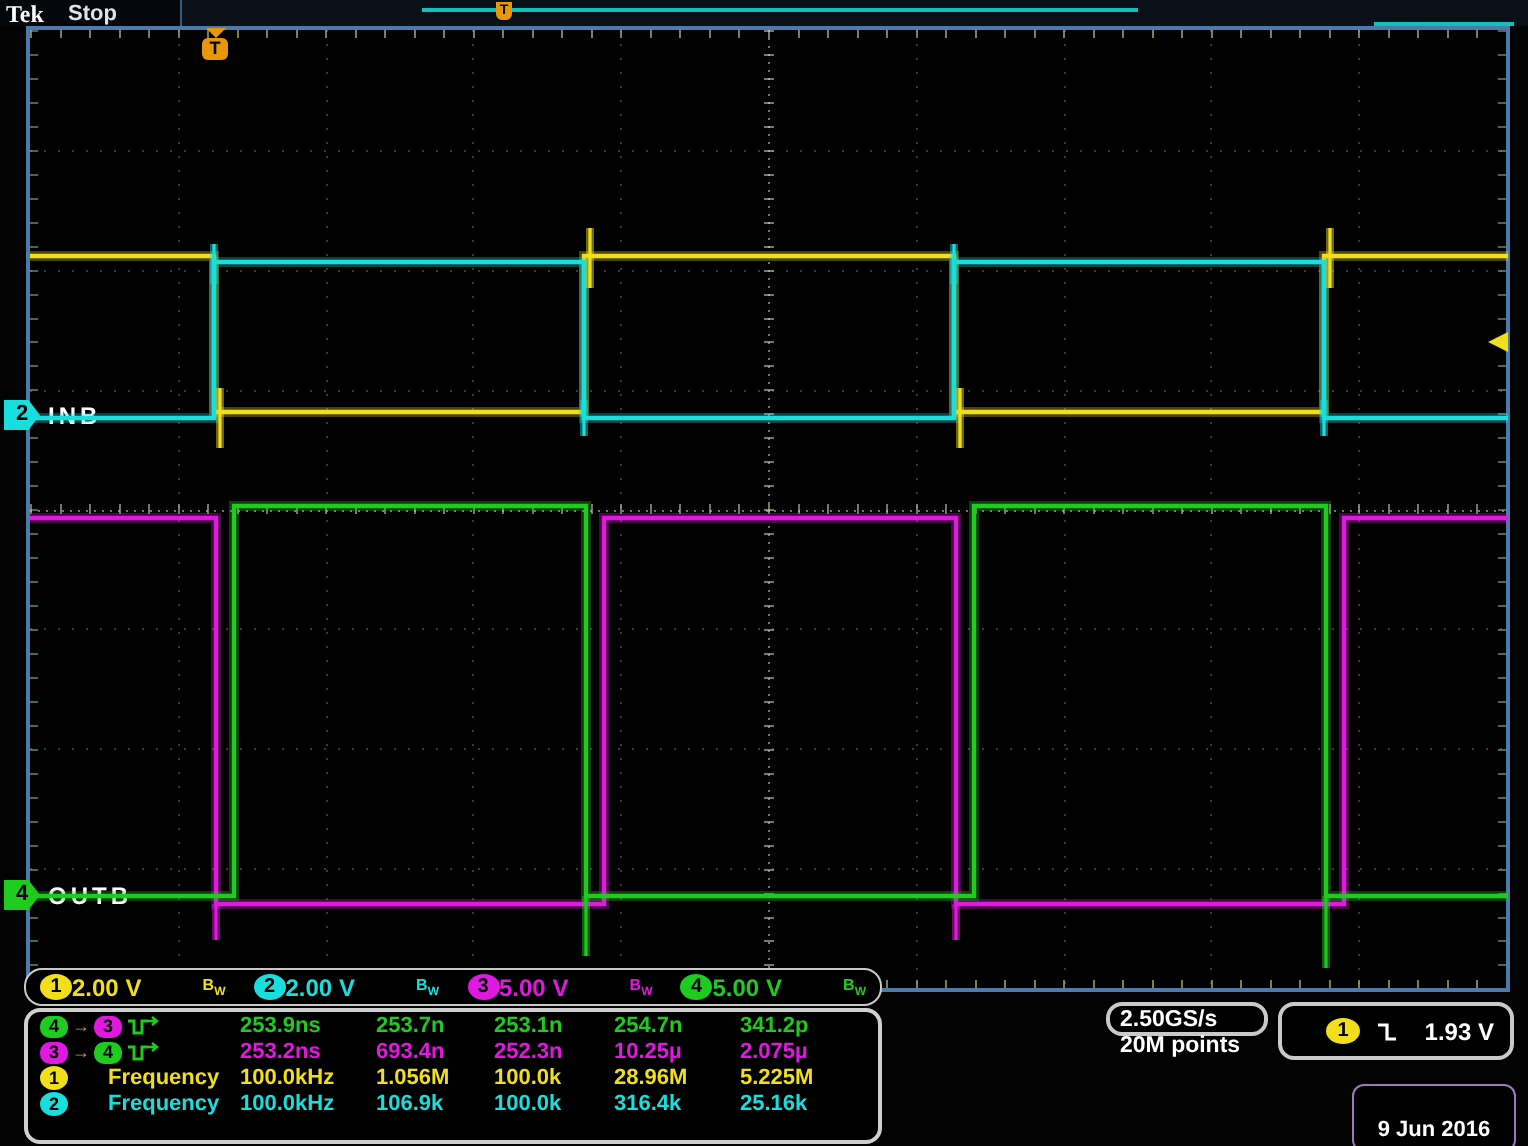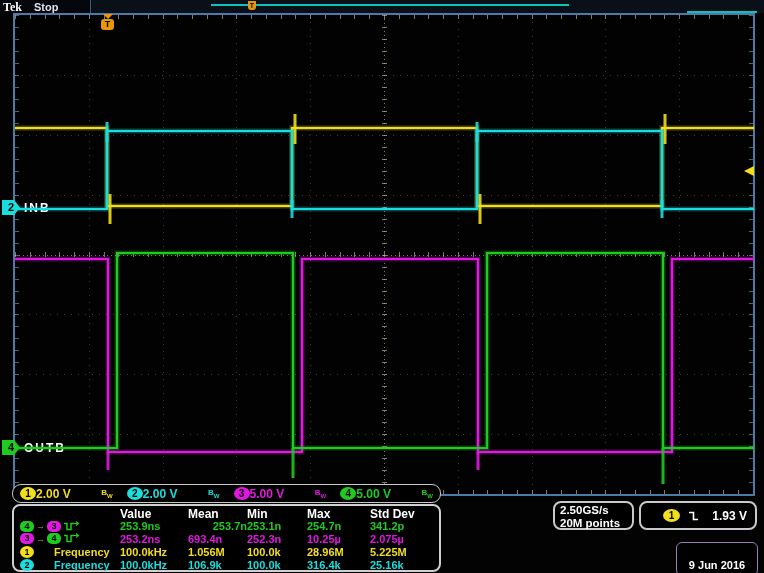--- a/index.html
+++ b/index.html
@@ -83,21 +83,21 @@
   .mname { font-size:11px; margin-left:2px;padding-left:16px; }
 
   
   .bbox { position:absolute; background:#000; border:2px solid #c9c9c9; border-radius:8px;
           color:#fff; }
   .hbox { left:444px; top:501px; width:104px; height:29px; padding:1px 5px; }
   .hbox .l1 { font-size:12px; line-height:12px; }
   .hbox .l2 { display:flex; align-items:center; gap:4px; line-height:12px; }
   .minitrig { width:9px; height:9px; background:#e8960c; border-radius:2px; color:#000;
               font-size:7px; text-align:center; line-height:9px; flex:none; }
-  .acqbox { left:553px; top:501px; width:81px; height:29px; padding:1px 5px; font-size:11.5px; line-height:12.5px; }
+  .acqbox { left:553px; top:501px; width:81px; height:17px; padding:1px 5px; font-size:11.5px; line-height:12.5px; }
   .trigbox { left:639px; top:501px; width:118px; height:29px; display:flex;
              align-items:center; padding:0 8px; gap:8px; }
   .tsrc { width:17px; height:13px; border-radius:50%; color:#000; font-size:10px;
           text-align:center; line-height:13px; margin-left:14px; }
   .tlevel { margin-left:auto; font-size:12px; }
   .datebox { position:absolute; left:676px; top:542px; width:82px; height:29px;
              background:#000; border:1px solid #9b7bb8; border-radius:6px;
              color:#fff; font-size:11px; line-height:13px; text-align:center;
              padding:16px 4px; }
 </style>
@@ -211,40 +211,32 @@
       <span class="bw" style="color: rgb(224, 24, 224);"><span>B</span><sub>W</sub></span>
     </div>
     <div class="rgroup">
       <span class="cbadge" style="background: rgb(30, 203, 30);">4</span>
       <span class="rscale" style="color: rgb(30, 203, 30);">5.00 V</span>
       <span class="bw" style="color: rgb(30, 203, 30);"><span>B</span><sub>W</sub></span>
     </div>
   </div>
 
   <div class="meas-table">
-    <div class="mrow mhead">
-      <span></span>
-      <span>Value</span>
-      <span>Mean</span>
-      <span>Min</span>
-      <span>Max</span>
-      <span>Std Dev</span>
-    </div>
     <div class="mrow">
       <span class="mlabel">
         <span class="pill" style="background: rgb(30, 203, 30);">4</span>
         <span class="arr">→</span>
         <span class="pill" style="background: rgb(224, 24, 224);">3</span>
         <svg width="18" height="11" viewBox="0 0 18 11">
           <path d="M1,2.5 h3 v6 h4 v-6 h3" fill="none" stroke="#1ecb1e" stroke-width="1.5"></path>
           <path d="M11,2.5 h4 m-2,-2 l2.5,2 l-2.5,2" fill="none" stroke="#1ecb1e" stroke-width="1.2"></path>
         </svg>
       </span>
       <span style="color: rgb(30, 203, 30);">253.9ns</span>
-      <span style="color: rgb(30, 203, 30); text-align: right;">253.7n</span>
+      <span style="color: rgb(30, 203, 30);">253.7n</span>
       <span style="color: rgb(30, 203, 30);">253.1n</span>
       <span style="color: rgb(30, 203, 30);">254.7n</span>
       <span style="color: rgb(30, 203, 30);">341.2p</span>
     </div>
     <div class="mrow">
       <span class="mlabel">
         <span class="pill" style="background: rgb(224, 24, 224);">3</span>
         <span class="arr">→</span>
         <span class="pill" style="background: rgb(30, 203, 30);">4</span>
         <svg width="18" height="11" viewBox="0 0 18 11">

